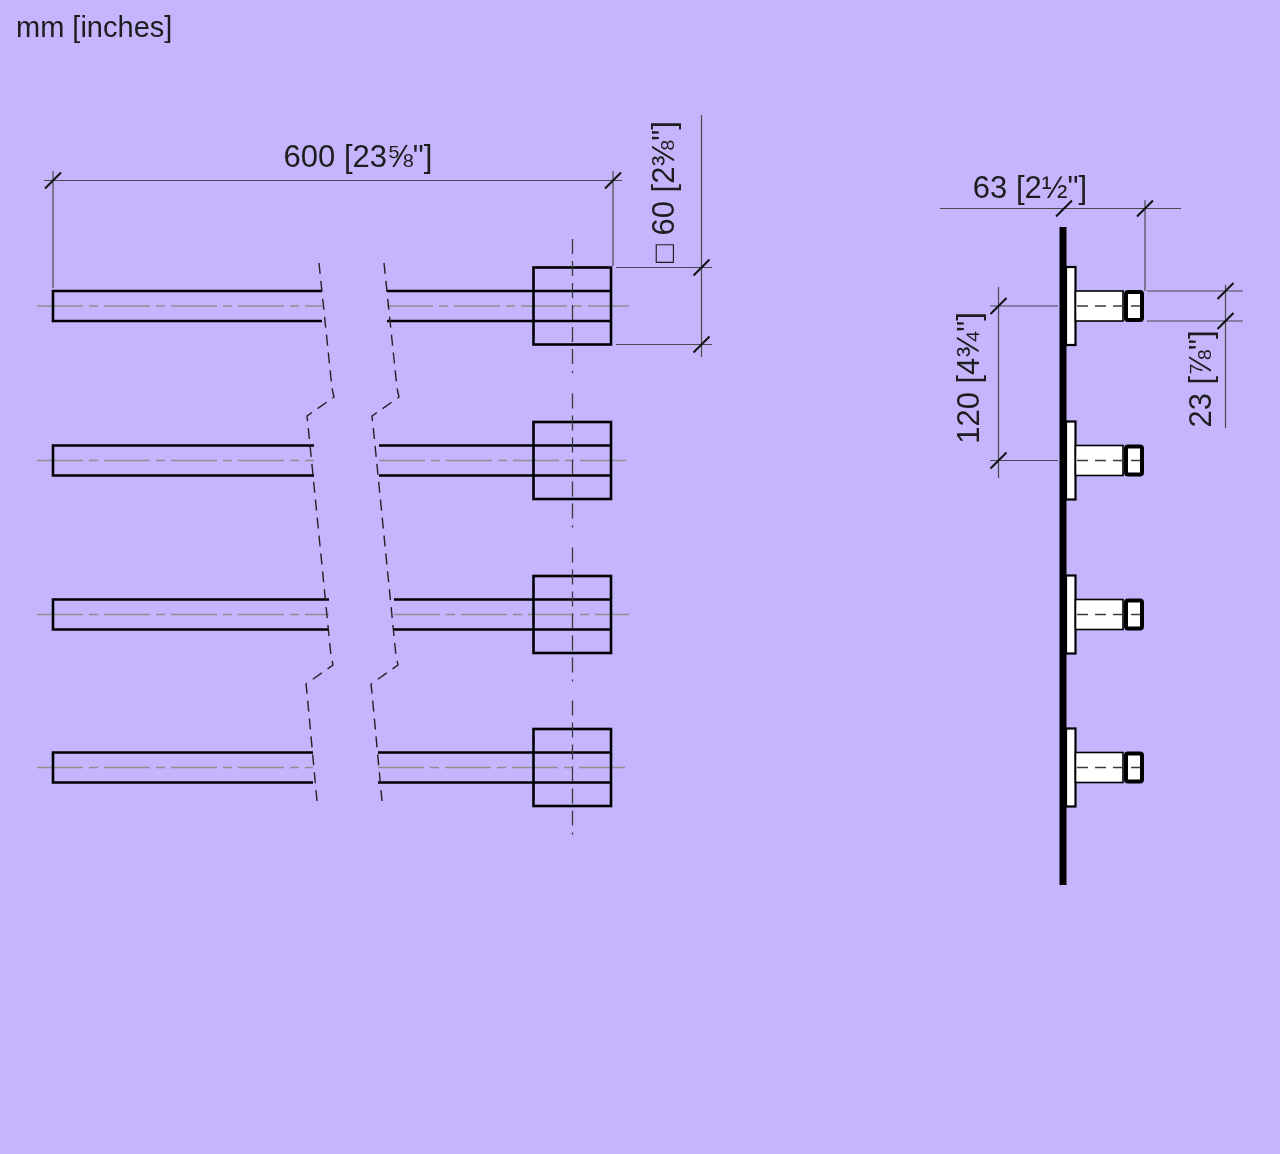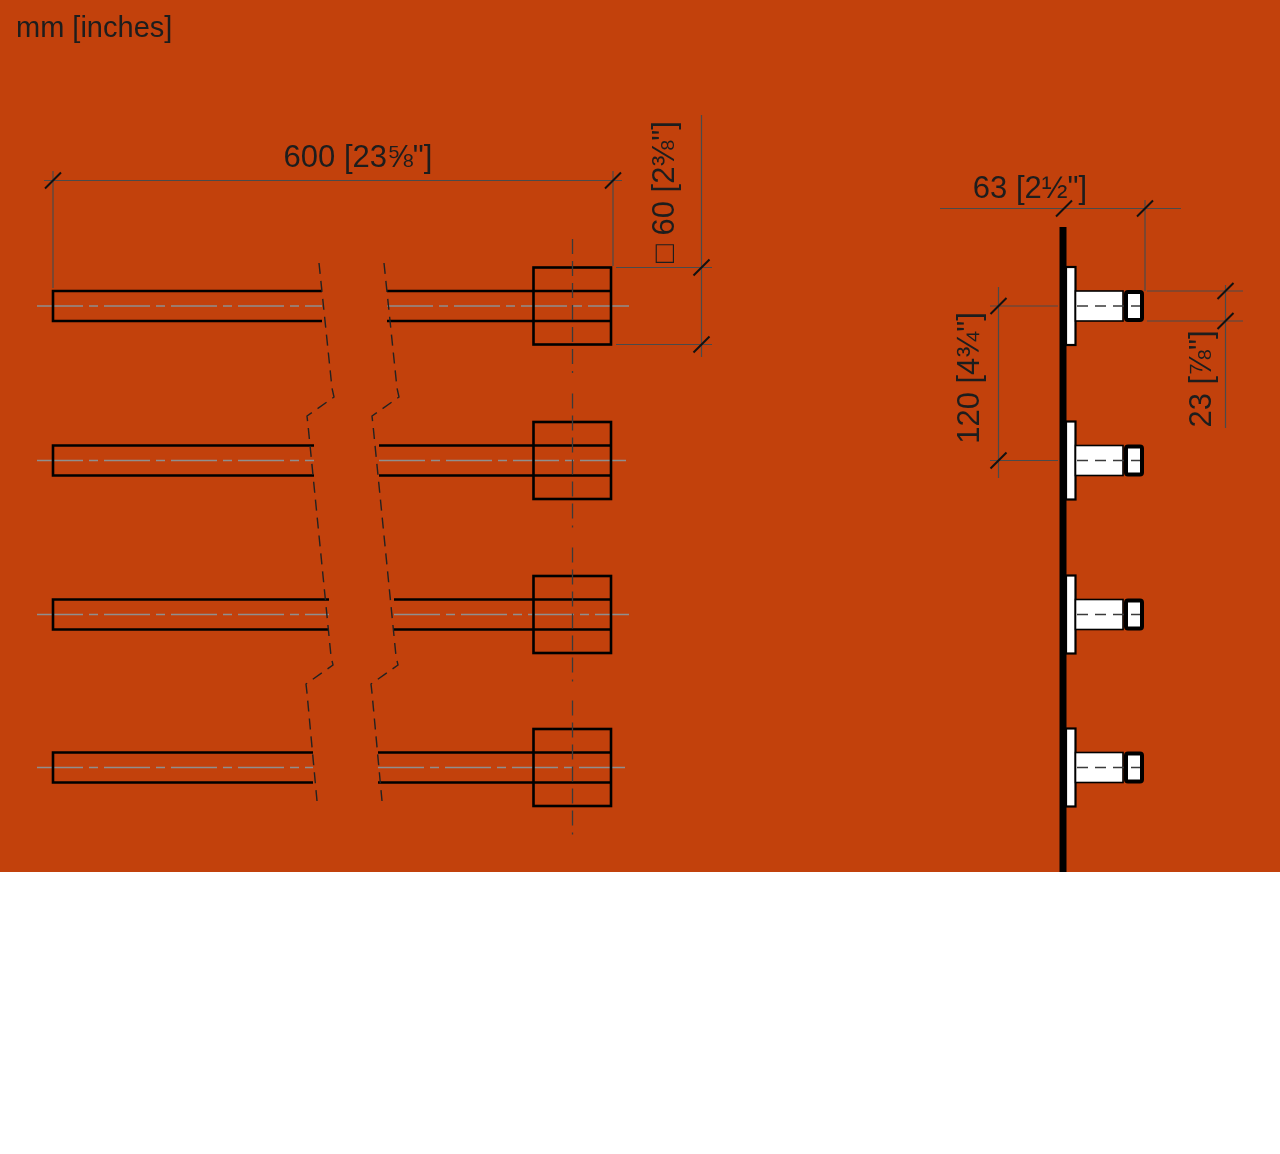--- a/index.html
+++ b/index.html
@@ -1,16 +1,16 @@
 <!DOCTYPE html>
 <html><head>
 <meta charset="utf-8">
 <style>
   html,body{margin:0;padding:0;background:#ffffff;}
-  .canvas{position:relative;width:1280px;height:872px;background:#c2410c;overflow:hidden;
+  .canvas{position:relative;width:1280px;height:1154px;background:#c4b5fd;overflow:hidden;
           font-family:"Liberation Sans","DejaVu Sans",sans-serif;color:#1d1d1d;}
   svg{position:absolute;left:0;top:0;}
   
   .outline{fill:none;stroke:#000000;stroke-width:2.6;}
   .block{fill:none;stroke:#000000;stroke-width:2.6;}
   .cl-h{fill:none;stroke:#8f8f8f;stroke-width:1.3;stroke-dasharray:46 6 9 6;}
   .cl-v{fill:none;stroke:#3a3a3a;stroke-width:1.3;stroke-dasharray:15 7;}
   .brk{fill:none;stroke:#222222;stroke-width:1.4;stroke-dasharray:11 7;}
   .dim{fill:none;stroke:#4a4a4a;stroke-width:1.2;}
   .tick{fill:none;stroke:#111111;stroke-width:1.9;}

